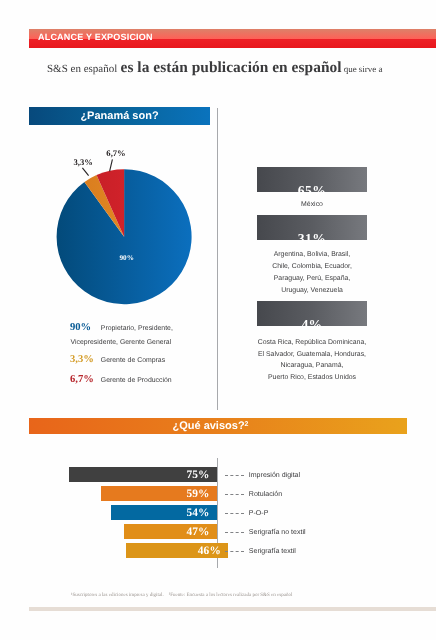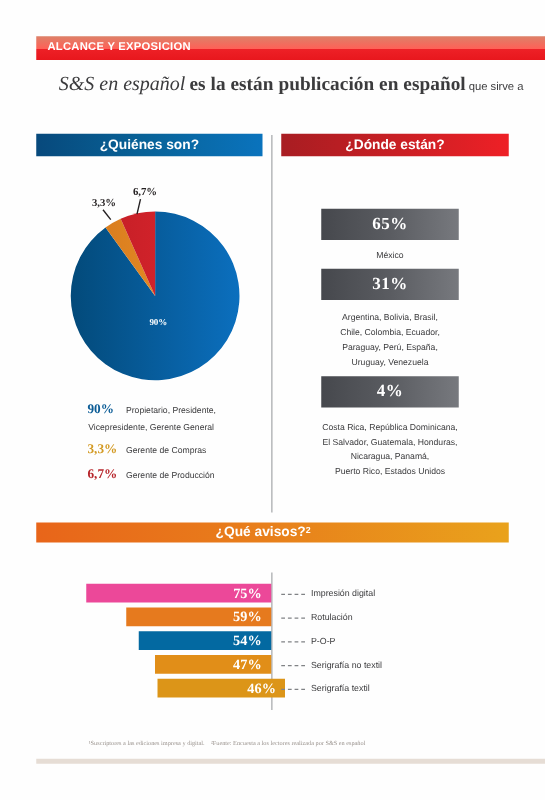--- a/index.html
+++ b/index.html
@@ -24,23 +24,23 @@
     font-size:9px;font-weight:bold;letter-spacing:.2px;color:#ffffff;
     font-family:"Liberation Sans", sans-serif;
   }
 
   
   .intro{
     position:absolute;left:47px;top:61.5px;width:360px;
     font-family:"Liberation Serif", serif;
     font-size:13px;line-height:12px;color:#3b3b3d;white-space:nowrap;
   }
-  .intro .it{font-style:italic;font-size:16px;letter-spacing:0px;}
+  .intro .it{font-size:11px;letter-spacing:0px;}
   .intro .bd{font-weight:bold;font-size:15.4px;letter-spacing:.05px;}
-  .intro .sm{font-family:Liberation Sans, sans-serif;font-size:9px;letter-spacing:-.04px;text-align:center;}
+  .intro .sm{font-family:Liberation Serif, serif;font-size:9px;letter-spacing:-.04px;text-align:center;}
 
   
   .hbar{position:absolute;height:18px;}
   .hbar span{
     display:block;text-align:center;color:#fff;
     font-size:11px;font-weight:bold;line-height:19.6px;
   }
   #hbar-blue{left:29px;top:107px;width:181px;
     background:linear-gradient(to right,#07497c 0%,#086399 50%,#0a73bd 100%);}
   #hbar-red{left:225px;top:107px;width:182px;
@@ -62,21 +62,21 @@
   .lg-txt{position:absolute;left:30.8px;top:1.2px;
           font-family:"Liberation Sans", sans-serif;font-size:6.9px;line-height:10px;color:#3b3b3d;}
   .lg-txt2{position:absolute;left:0.6px;top:14.8px;
           font-family:"Liberation Sans", sans-serif;font-size:6.9px;line-height:10px;color:#3b3b3d;}
 
   
   .gbar{position:absolute;left:257px;width:110px;height:25px;
     background:linear-gradient(to right,#46484d 0%,#5a5c61 50%,#77797e 100%);}
   .gbar span{display:block;text-align:center;color:#fff;
     font-family:"Liberation Serif", serif;font-weight:bold;font-size:13.6px;line-height:23px;
-    letter-spacing:.4px;}
+    letter-spacing:.4px;margin-top:12px;}
   .gcaption{position:absolute;left:240px;width:144px;text-align:center;
     font-family:"Liberation Sans", sans-serif;
     font-size:6.9px;line-height:11.8px;color:#3b3b3d;}
 
   
   #hbar-orange{position:absolute;left:29px;top:418px;width:378px;height:16px;
     background:linear-gradient(to right,#e8651a 0%,#e8801b 50%,#e9a21c 100%);}
   #hbar-orange > span{display:block;text-align:center;color:#fff;font-size:11px;
     font-weight:bold;line-height:16.4px;position:relative;left:-7.5px;}
   #hbar-orange > span > span{display:inline;}
@@ -104,24 +104,21 @@
   <div class="banner">
     <div class="banner-label">ALCANCE Y EXPOSICION</div>
   </div>
 
   <div class="intro">
     <span class="it">S&amp;S en español</span>
     <span class="bd">es la están publicación en español</span><span class="sm"> que sirve a</span><br>
   </div>
 
   <div class="hbar" id="hbar-blue">
-    <span>¿Quiénes son?</span>
-  </div>
-  <div class="hbar" id="hbar-red">
-    <span>¿Dónde están?</span>
+    <span>¿Panamá son?</span>
   </div>
 
   <div class="vdiv"></div>
 
   <div class="piewrap"><svg width="160" height="180" viewBox="0 0 160 180">
        <defs>
           <linearGradient id="g0" x1="6.599999999999994" y1="0" x2="141.6" y2="0" gradientUnits="userSpaceOnUse">
        <stop offset="0" stop-color="#034a7a"></stop>
             <stop offset="1" stop-color="#0b6fbe"></stop>
      </linearGradient>
@@ -188,21 +185,21 @@
         <div>Puerto Rico, Estados Unidos</div>
      </div>
     </div>
 
   <div id="hbar-orange">
     <span><span>¿Qué avisos?</span><sup>2</sup></span>
   </div>
 
   <div class="baxis"></div>
   <div class="bchart" id="bchart">
-      <div class="bbar" style="top:0px;left:69.3px;width:147.8px;background:#ec4899">
+      <div class="bbar" style="top:0px;left:69.3px;width:147.8px;background:#404040">
               <b>75%</b>
             </div>
             <div class="bdash" style="top:8px"></div>
             <div class="blabel" style="top:4px">Impresión digital</div>
       <div class="bbar" style="top:19px;left:100.8px;width:116.2px;background:#e67a1e">
               <b>59%</b>
             </div>
             <div class="bdash" style="top:27px"></div>
             <div class="blabel" style="top:23px">Rotulación</div>
       <div class="bbar" style="top:38px;left:110.6px;width:106.4px;background:#0369a1">

